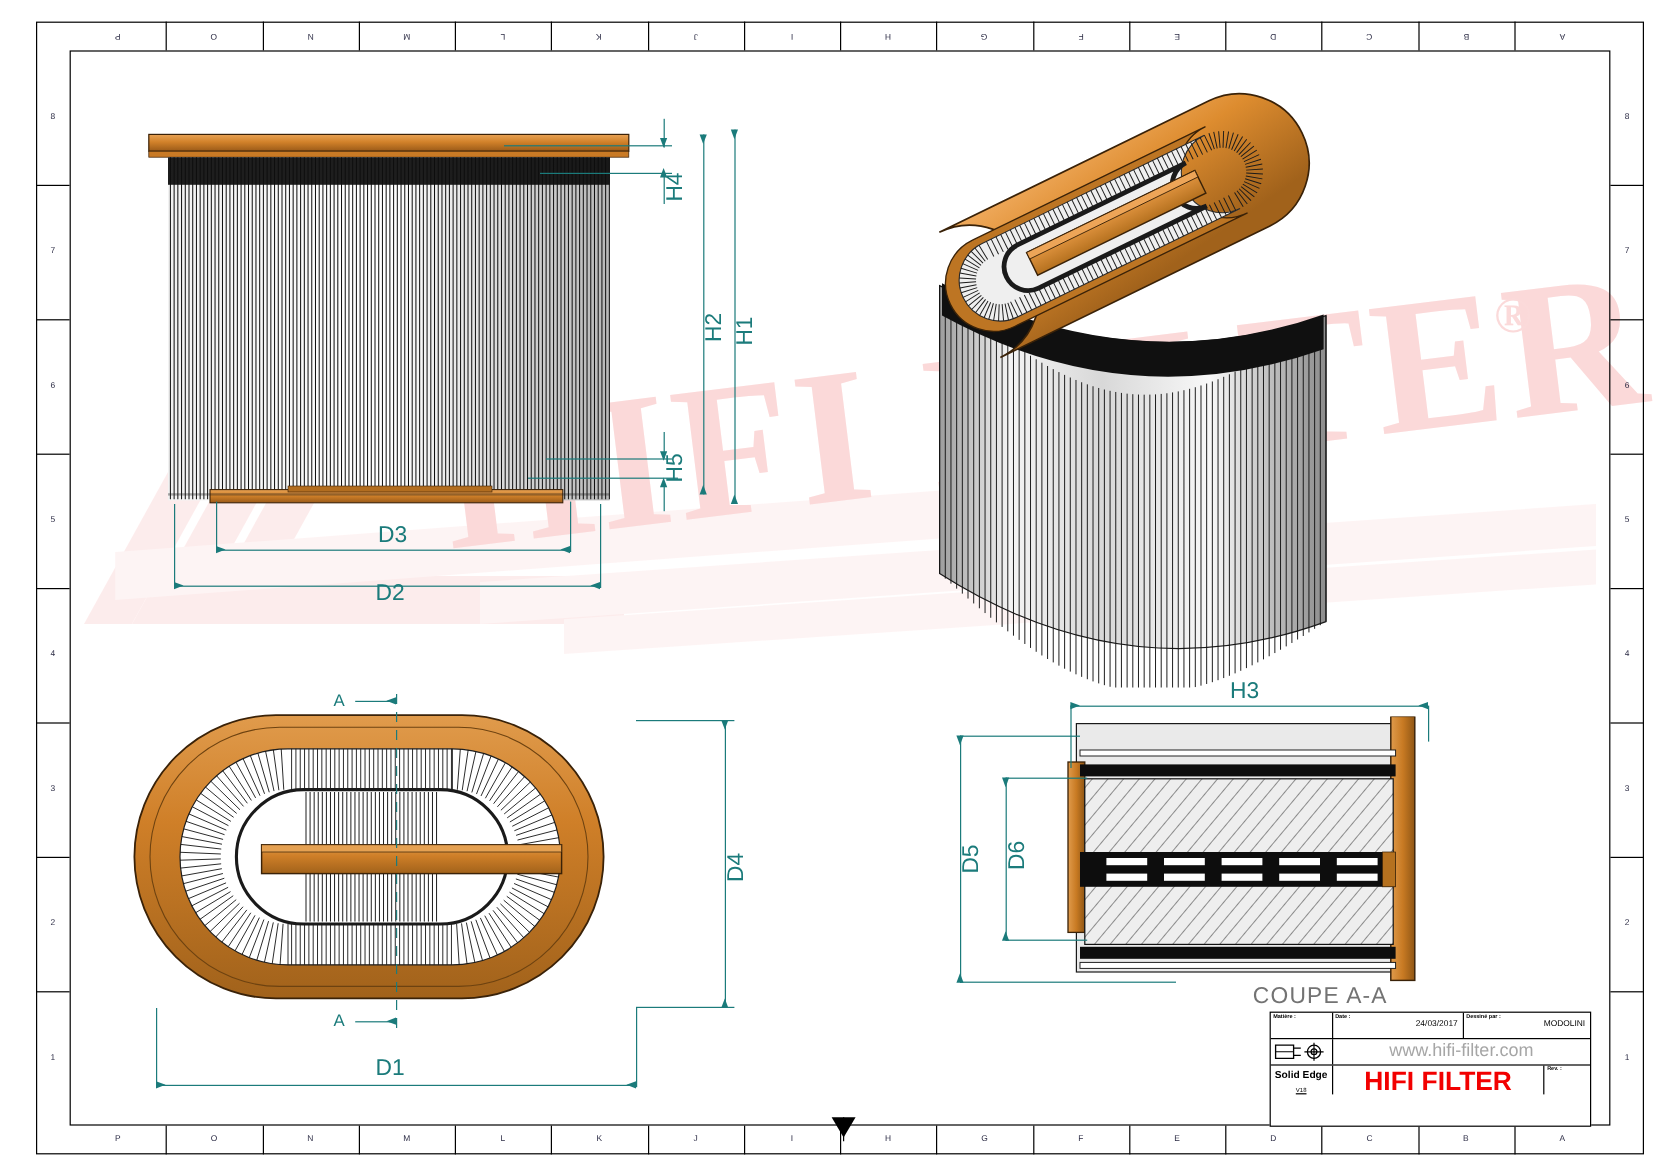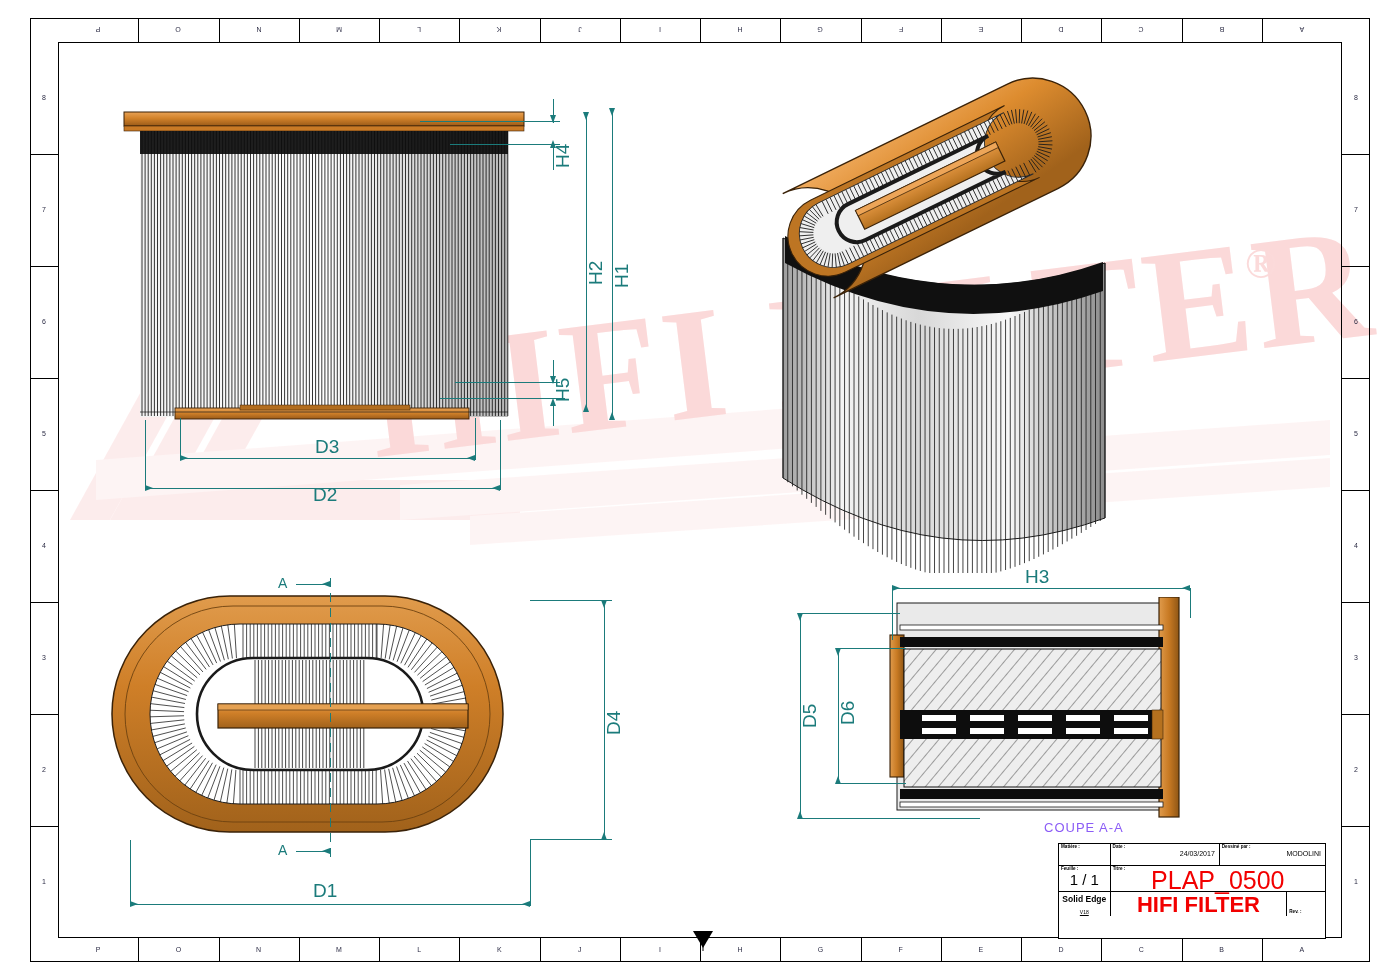--- a/index.html
+++ b/index.html
@@ -62,21 +62,21 @@
   .view { position: absolute; z-index: 5; }
 
   
   #titleblock {
     position: absolute; left: 1058px; top: 843px;
     width: 268px; height: 96px;
     border: 1.7px solid #000; background: #fff;
     z-index: 8; display: flex; flex-direction: column;
   }
   .tb-row { display: flex; border-bottom: 1.1px solid #000; }
-  .tb-row:last-child { border-bottom: none; align-items: flex-end; }
+  .tb-row:last-child { border-bottom: none; }
   .tb-cell { border-right: 1.1px solid #000; position: relative; }
   .tb-cell:last-child { border-right: none; }
   .tb-tag {
     position: absolute; left: 2px; top: 0px;
     font-size: 4.6px; color: #000; font-weight: bold;
     font-family: "Liberation Sans", sans-serif;
   }
   .tb-val {
     font-size: 7px; color: #000; text-align: right;
     padding: 6px 4px 1px 2px;
@@ -101,21 +101,21 @@
     font-family: "Liberation Sans", sans-serif; line-height: 1;
     padding-top: 2px;
   }
   #tb-cad {
     font-size: 8.5px; font-weight: bold; text-align: center; color: #000;
     font-family: "Liberation Sans", sans-serif; padding-top: 2px;
   }
   #tb-cad-sub { font-size: 5px; font-weight: normal; text-decoration: underline; }
   #coupe-label {
     position: absolute; left: 1044px; top: 820px;
-    font-size: 13px; color: #8b5cf6; letter-spacing: 1px;
+    font-size: 19px; color: #737373; letter-spacing: 1px;
     font-family: "Liberation Sans", sans-serif; z-index: 7;
   }
   .sec-letter {
     position: absolute; color: #1b7b7b; font-size: 14px; z-index: 7;
     font-family: "Liberation Sans", sans-serif;
   }
   .centerline { position: absolute; z-index: 6; }
 </style>
 </head>
 <body>
@@ -1037,31 +1037,36 @@
       <div class="tb-cell" style="width:110px;">
         <span class="tb-tag">Date :</span>
         <div class="tb-val">24/03/2017</div>
       </div>
       <div class="tb-cell" style="width:106px;">
         <span class="tb-tag">Dessiné par :</span>
         <div class="tb-val">MODOLINI</div>
       </div>
     </div>
 
-    <div class="tb-row" style="height:26px;">
-      <div class="tb-cell" style="width:52px;">
-        <span class="tb-tag">Feuille :</span>
-        <div id="tb-scale">1 / 1</div>
+
+    <div class="tb-row" style="height:22px;">
+      <div class="tb-cell" style="width:52px; display:flex; align-items:center; justify-content:center;">
+        <svg width="46" height="17">
+          <path d="M2,3 L17,3 L17,14 L2,14 Z" fill="none" stroke="#000" stroke-width="1.1"></path>
+          <path d="M17,5.5 L23,5.5 M17,11.5 L23,11.5" stroke="#000" stroke-width="1.1"></path>
+          <path d="M2,8.5 L17,8.5" stroke="#000" stroke-width="0.9"></path>
+          <circle cx="34" cy="8.5" r="5.5" fill="none" stroke="#000" stroke-width="1.1"></circle>
+          <circle cx="34" cy="8.5" r="2.4" fill="none" stroke="#000" stroke-width="1.1"></circle>
+          <path d="M34,1 L34,16 M26,8.5 L42,8.5" stroke="#000" stroke-width="1"></path>
+        </svg>
       </div>
       <div class="tb-cell" style="width:216px;">
-        <span class="tb-tag">Titre :</span>
-        <div id="tb-part">PLAP_0500</div>
+        <div id="tb-web">www.hifi-filter.com</div>
       </div>
     </div>
-
 
     <div class="tb-row" style="height:24px;">
       <div class="tb-cell" style="width:52px;">
         <div id="tb-cad">Solid Edge</div>
         <div id="tb-cad"><span id="tb-cad-sub">V18</span></div>
       </div>
       <div class="tb-cell" style="width:178px;">
         <div id="tb-brand">HIFI FILTER</div>
       </div>
       <div class="tb-cell" style="width:38px;">

